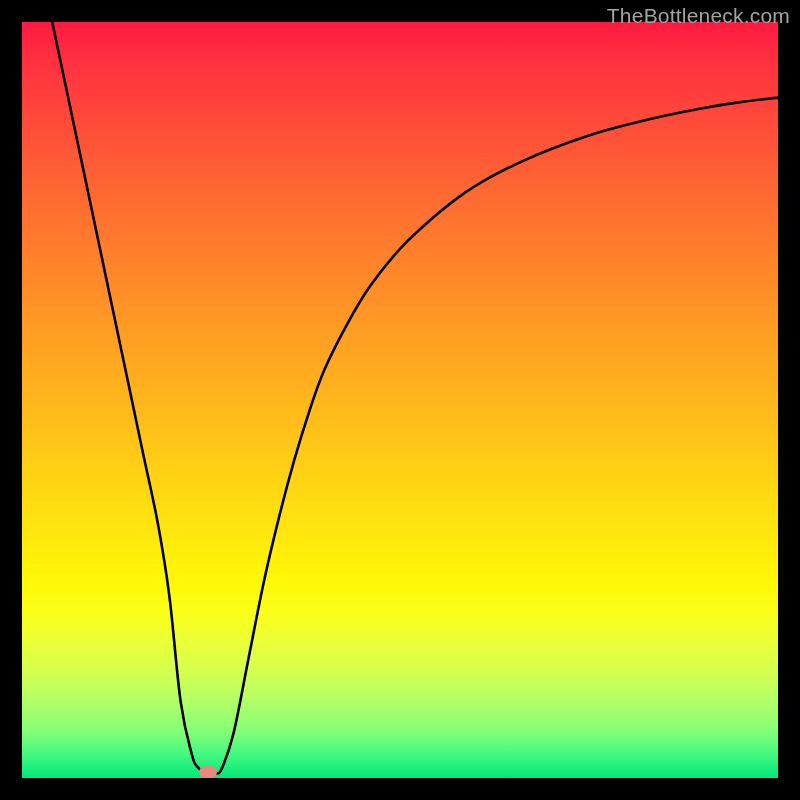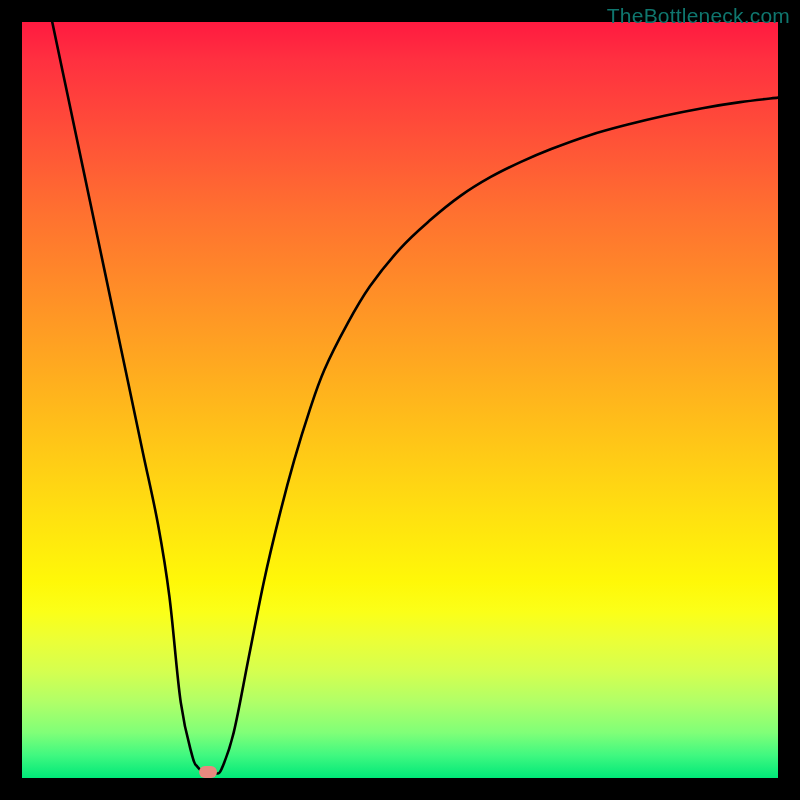--- a/index.html
+++ b/index.html
@@ -33,21 +33,21 @@
       #b0ff68 90%,
       #80ff78 94%,
       #40f880 97%,
       #00e878 100%
     );
   }
   .watermark {
     position: absolute;
     top: 4px;
     right: 10px;
-    color: #0f766e;
+    color: #a3a3a3;
     font-size: 21px;
     font-weight: 500;
     letter-spacing: 0.2px;
     z-index: 10;
     user-select: none;
   }
   .marker {
     position: absolute;
     width: 18px;
     height: 12px;

